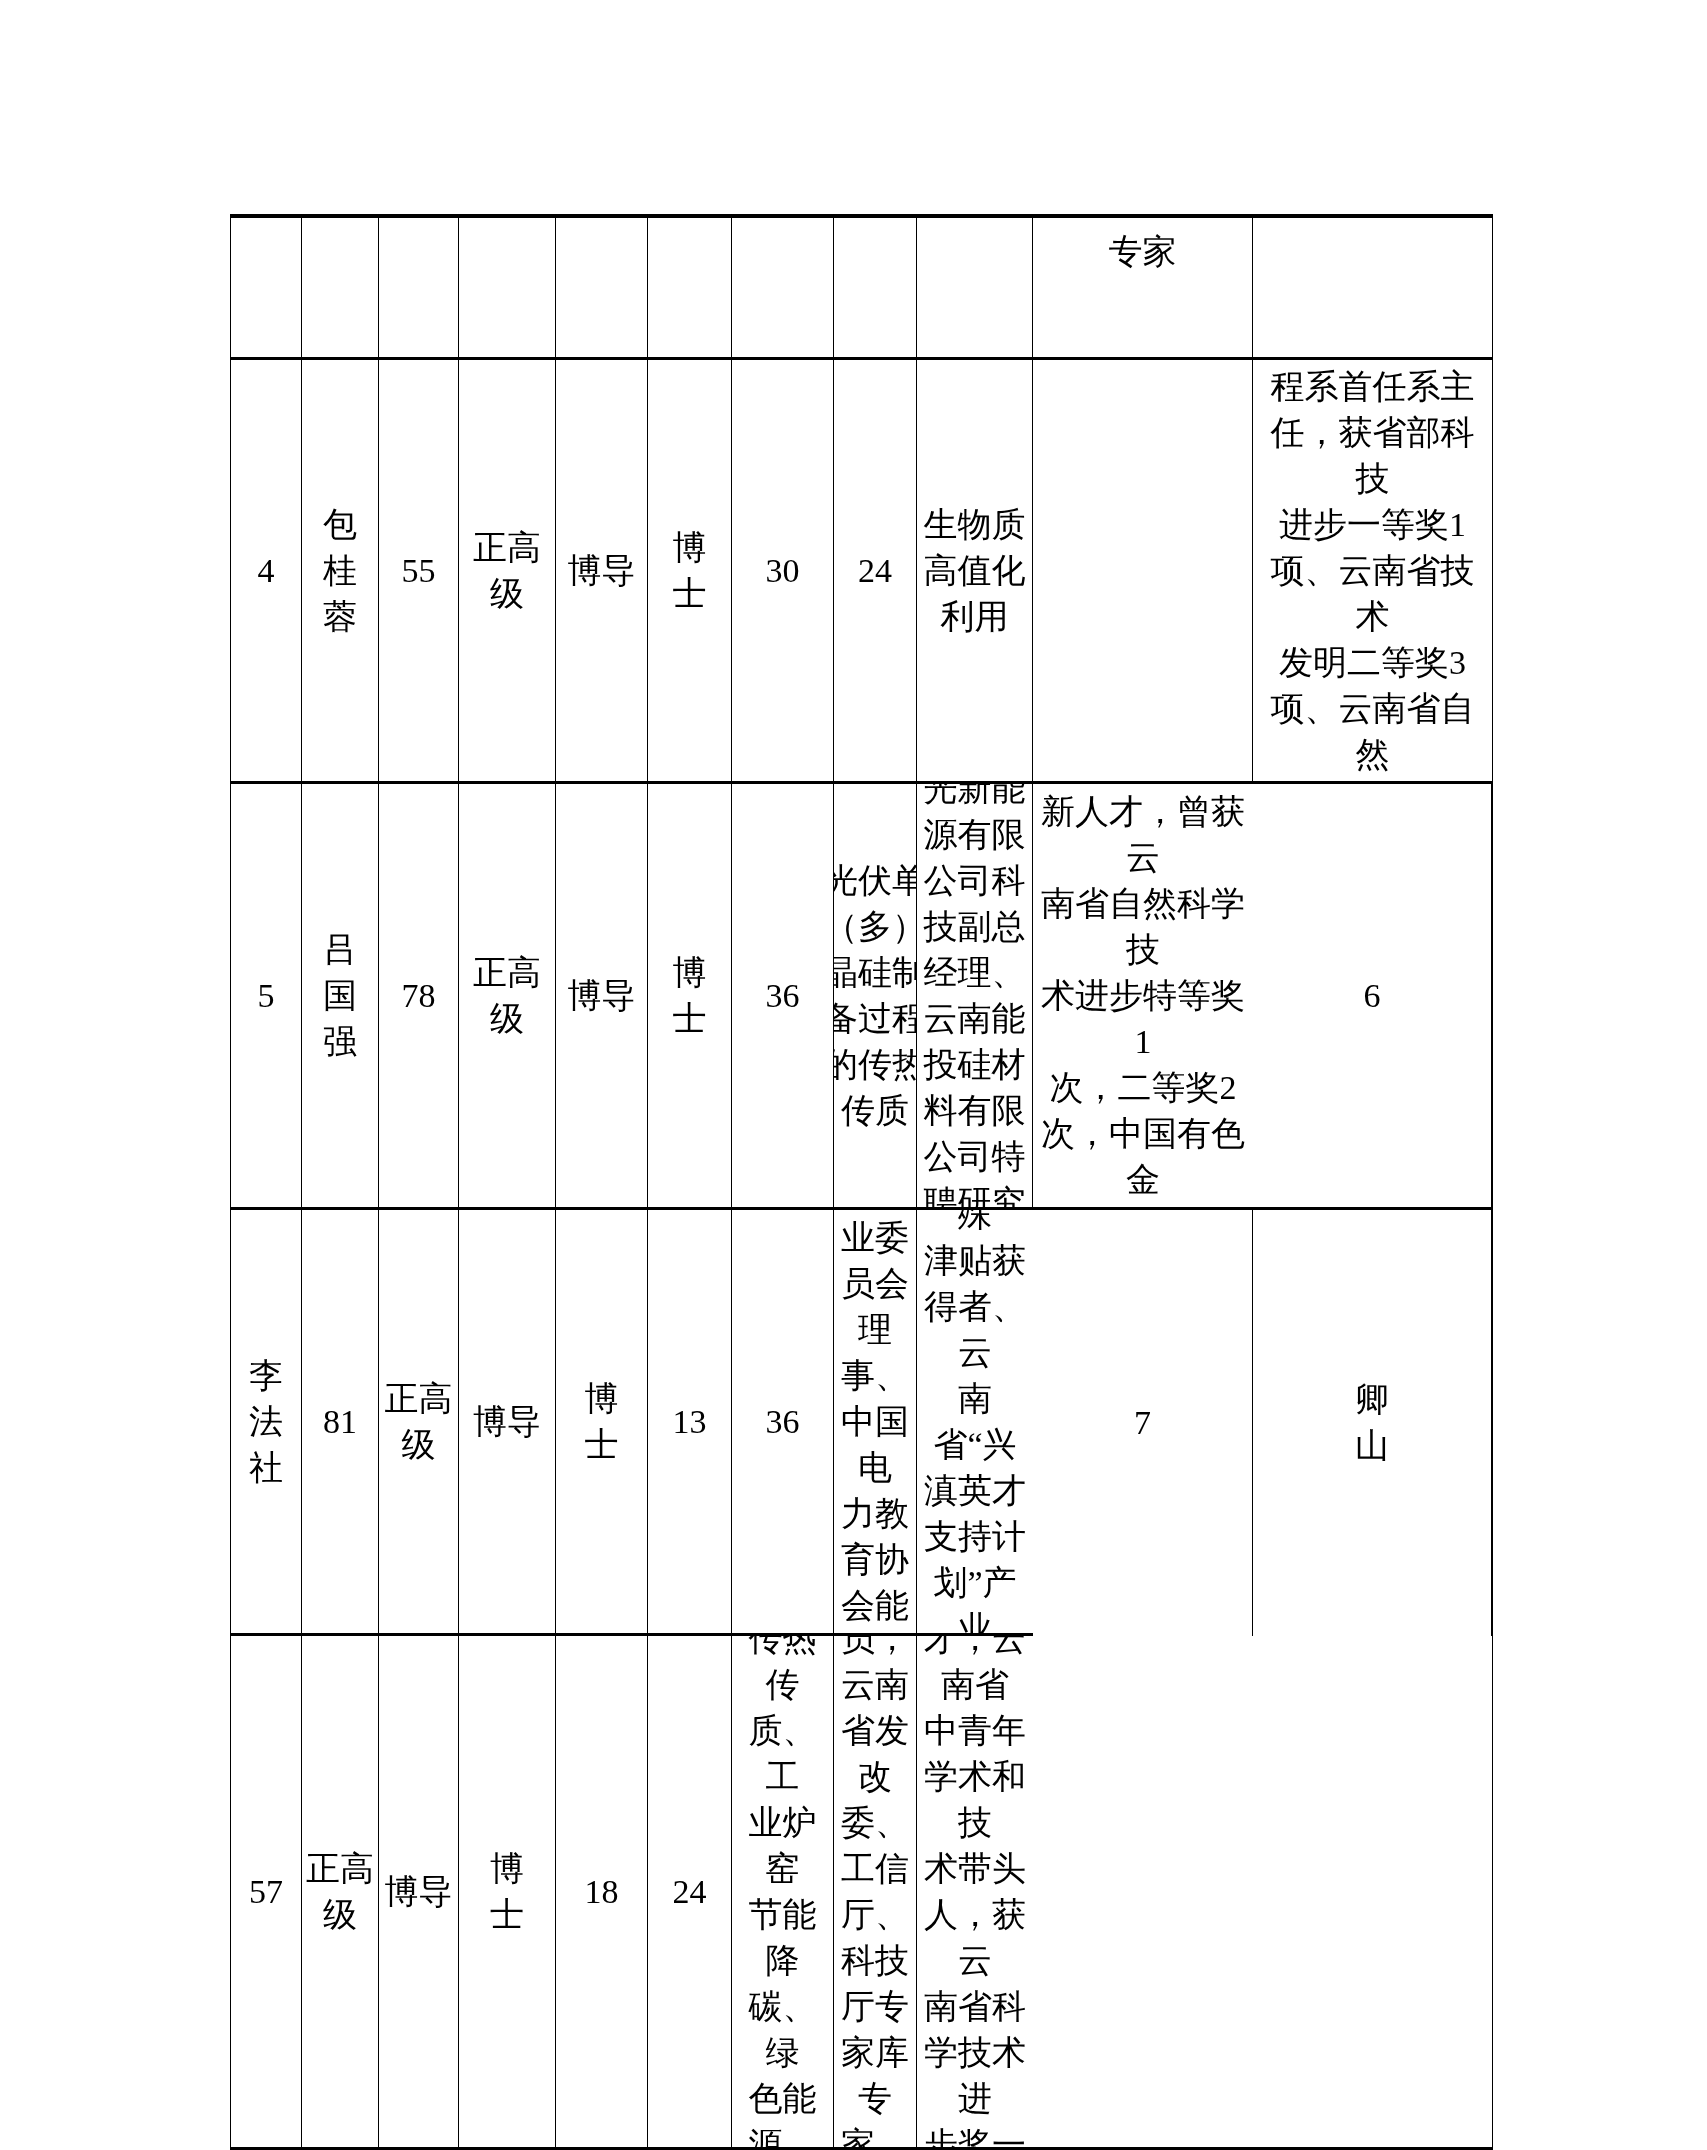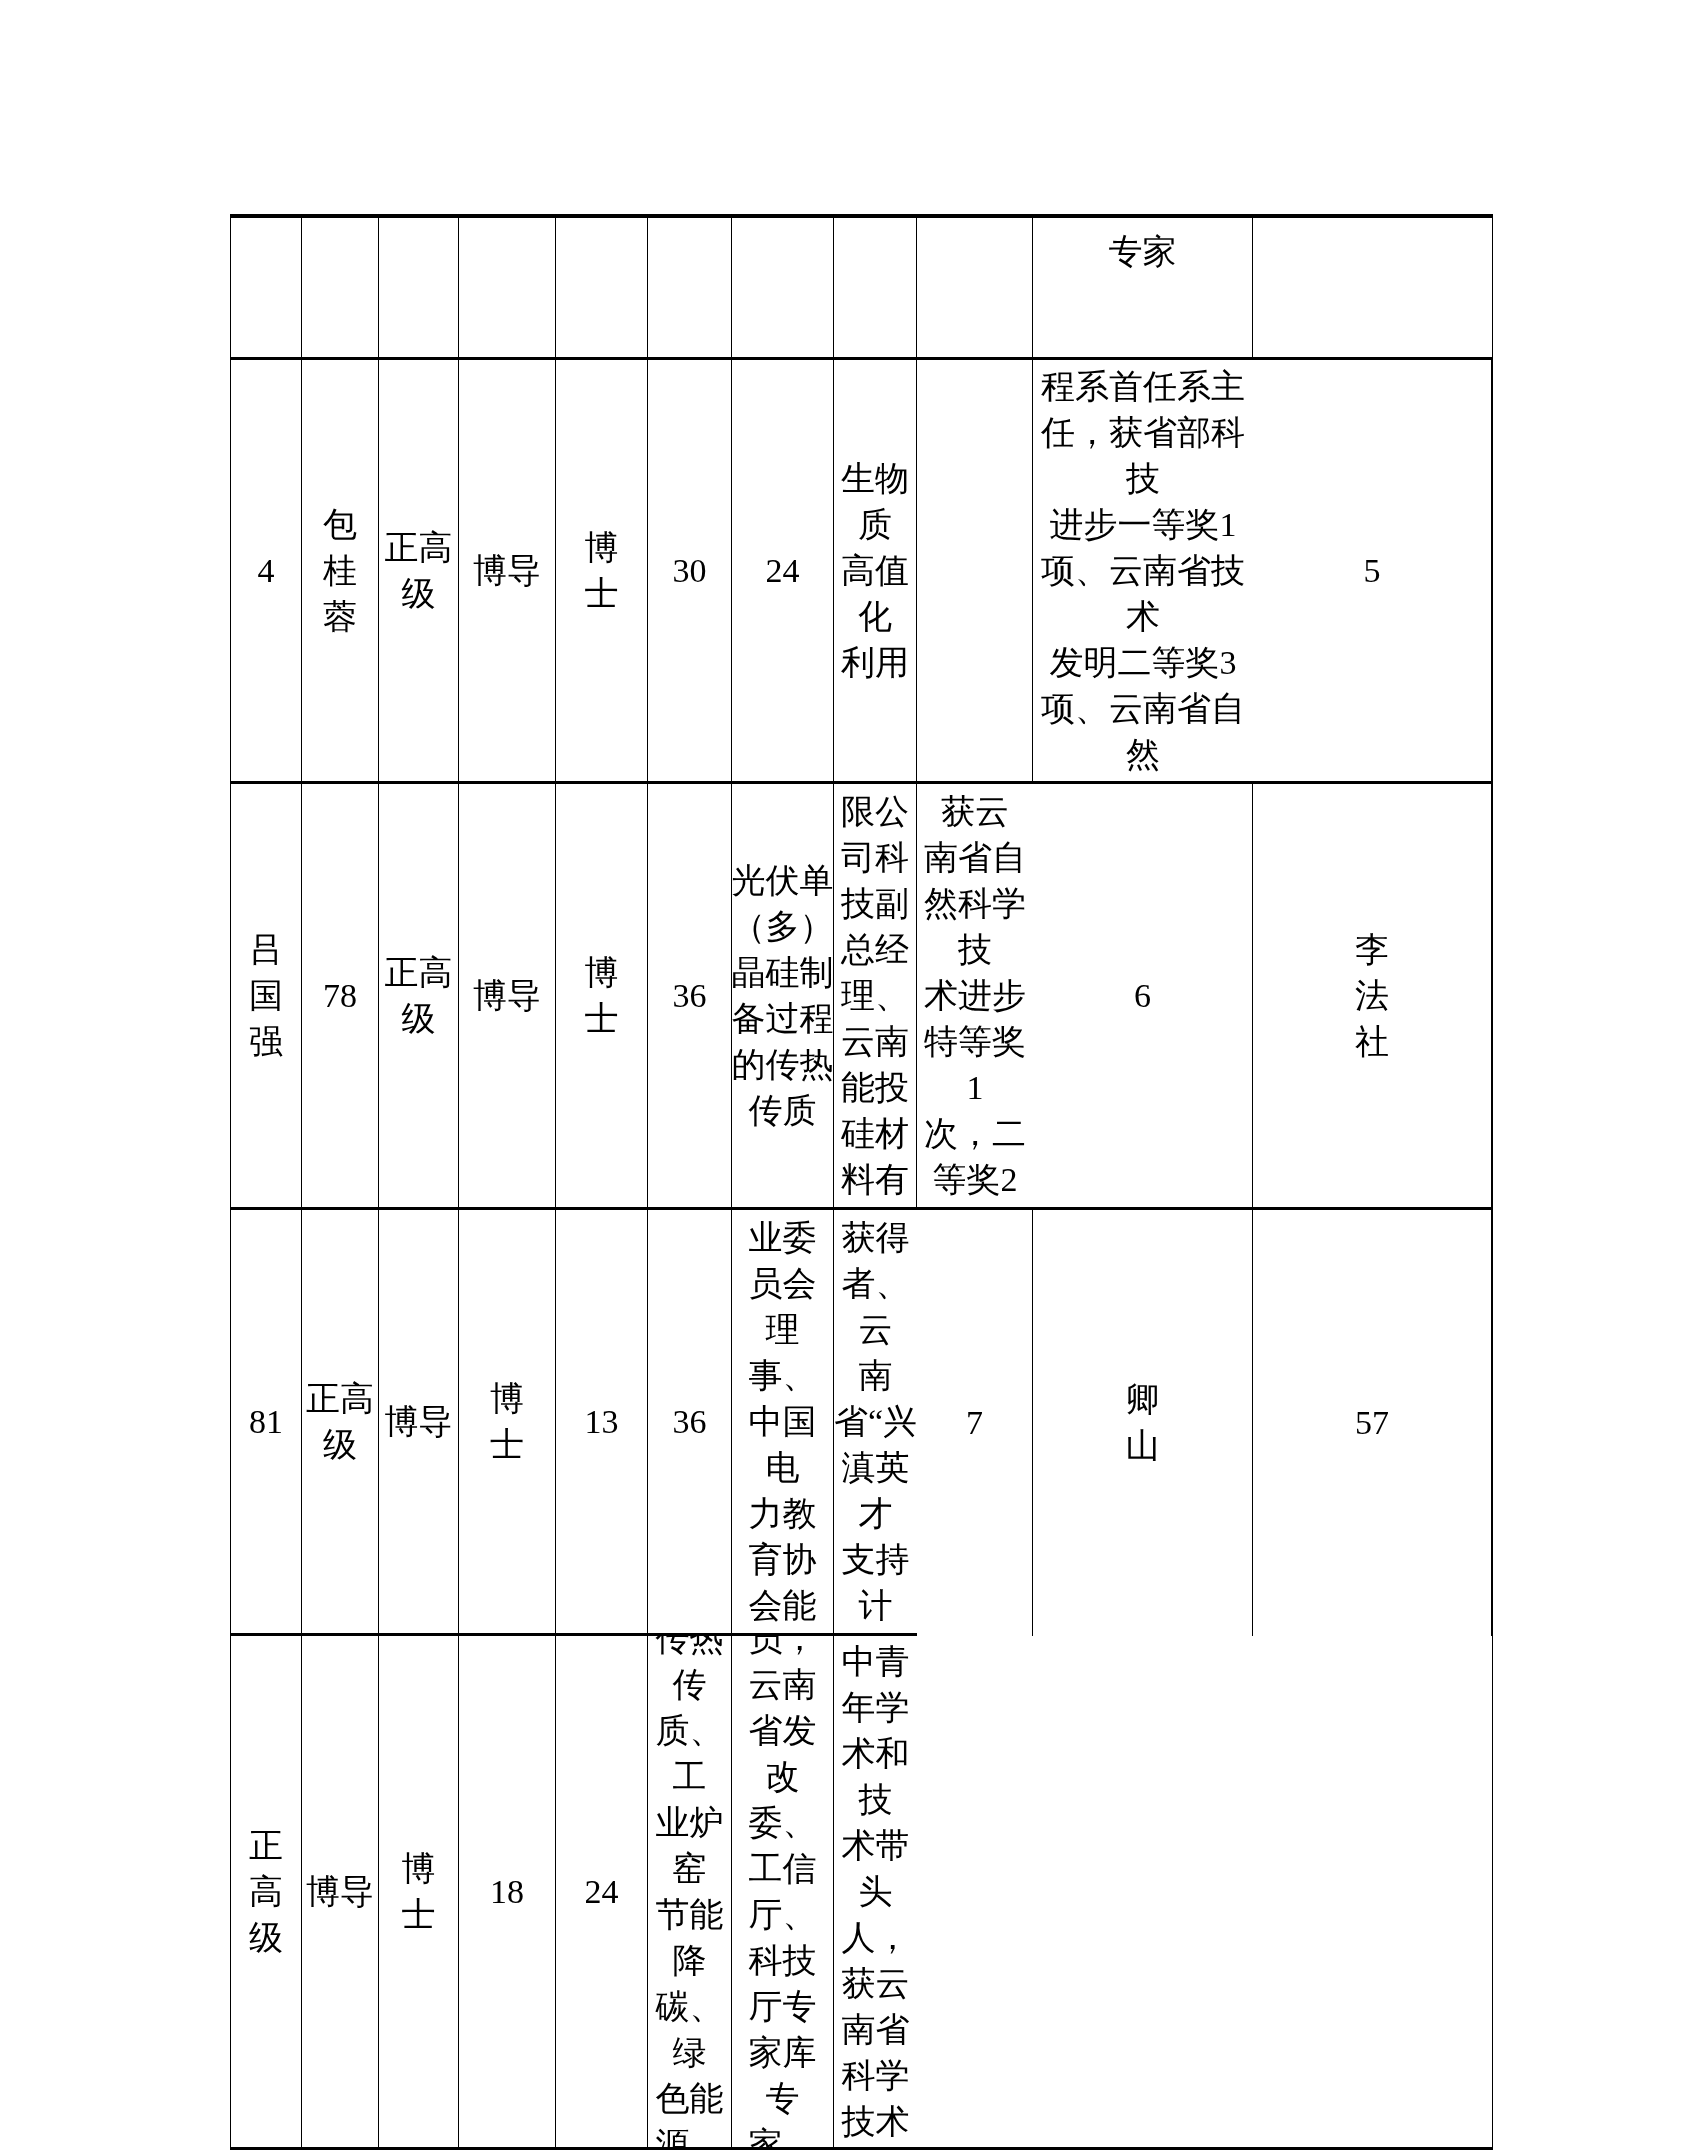--- a/index.html
+++ b/index.html
@@ -53,20 +53,21 @@
       <div class="cell"></div>
       <div class="cell"></div>
       <div class="cell"></div>
       <div class="cell"></div>
       <div class="cell align-top">专家</div>
       <div class="cell c-last"></div>
       <div class="cell">4</div>
       <div class="cell">包
 桂
 蓉</div>
+      <div class="cell">55</div>
       <div class="cell">正高
 级</div>
       <div class="cell">博导</div>
       <div class="cell">博
 士</div>
       <div class="cell">30</div>
       <div class="cell">24</div>
       <div class="cell">生物质
 高值化
 利用</div>

